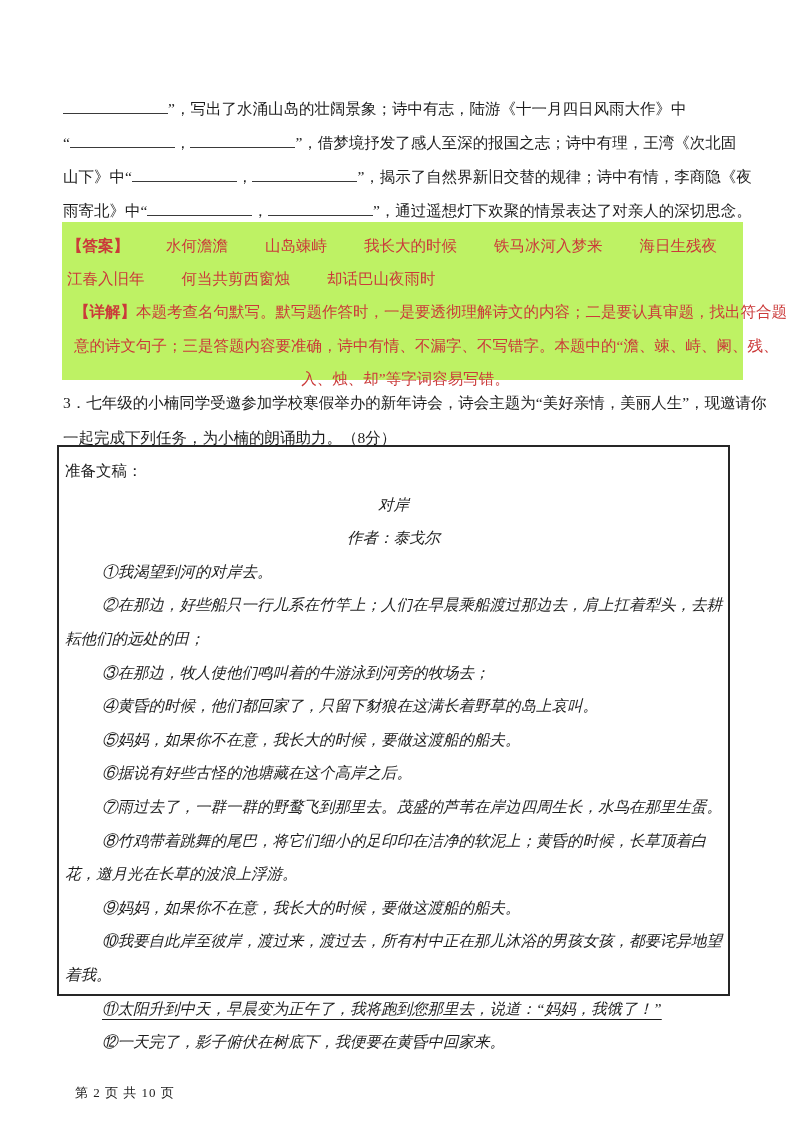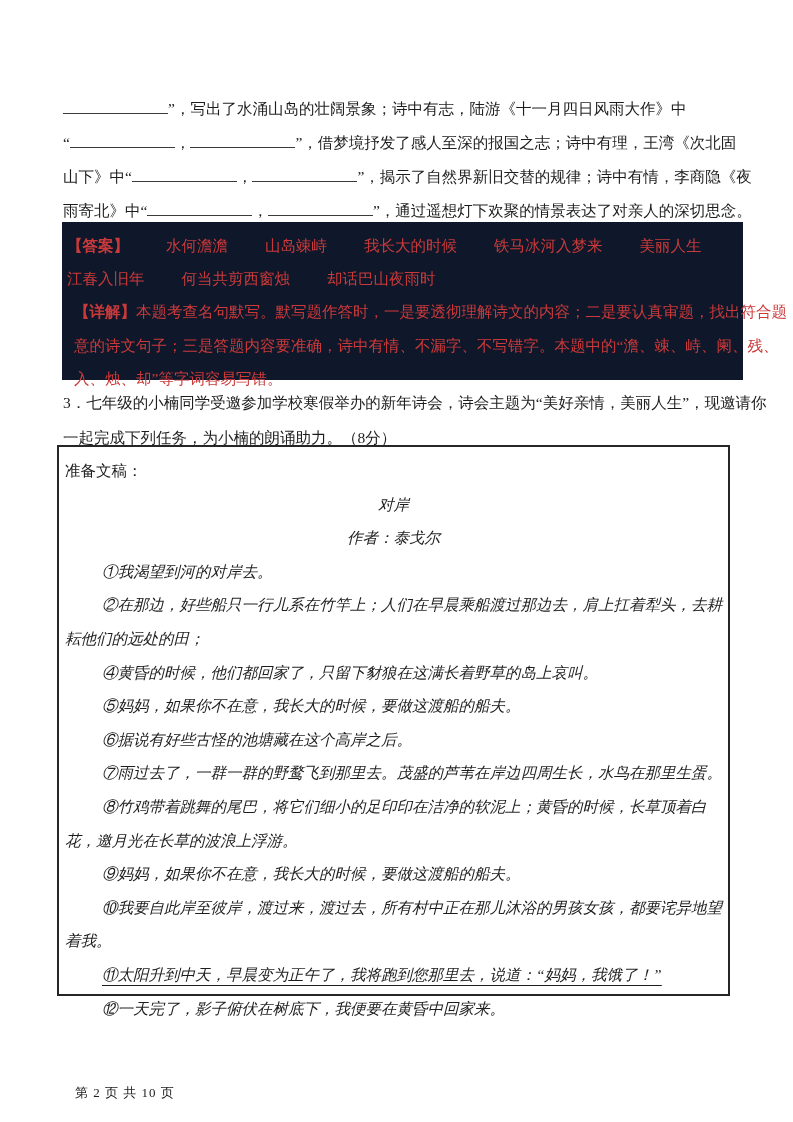--- a/index.html
+++ b/index.html
@@ -39,24 +39,25 @@
     vertical-align: baseline;
   }
 
   
   .answer-block {
     position: absolute;
     left: 62px;
     top: 222px;
     width: 681px;
     height: 158px;
-    background: #0f172a;
+    background: #bef264;
     box-sizing: border-box;
     padding: 7px 6px 0 5px;
     font-size: 15.5px;
+    text-align: center;
   }
   .answer-row {
     display: flex;
     gap: 37px;
     line-height: 33.2px;
     white-space: nowrap;
   }
   .detail-line {
     line-height: 33.2px;
     white-space: nowrap;
@@ -126,21 +127,21 @@
     </div>
 
   <div class="answer-block" id="answer-block" style="color: rgb(203, 58, 58);">
     <div id="answer-rows">
         <div class="answer-row">
           <span class="red-label">【答案】</span>
           <span>水何澹澹</span>
           <span>山岛竦峙</span>
           <span>我长大的时候</span>
           <span>铁马冰河入梦来</span>
-          <span>美丽人生</span>
+          <span>海日生残夜</span>
         </div>
         <div class="answer-row">
           <span>江春入旧年</span>
           <span>何当共剪西窗烛</span>
           <span>却话巴山夜雨时</span>
         </div>
       </div>
     <div id="detail-lines">
         <div class="detail-line"><span class="red-label">【详解】</span><span>本题考查名句默写。默写题作答时，一是要透彻理解诗文的内容；二是要认真审题，找出符合题</span></div>
         <div class="detail-line"><span>意的诗文句子；三是答题内容要准确，诗中有情、不漏字、不写错字。本题中的“澹、竦、峙、阑、残、</span></div>
@@ -153,20 +154,21 @@
       <div class="t-line">一起完成下列任务，为小楠的朗诵助力。（8分）</div>
     </div>
 
   <div class="poem-box">
     <div class="poem-header">准备文稿：</div>
     <div class="poem-title">对岸</div>
     <div class="poem-author">作者：泰戈尔</div>
     <div id="poem-lines">
         <div class="poem-line">①我渴望到河的对岸去。</div>
         <div class="poem-line">②在那边，好些船只一行儿系在竹竿上；人们在早晨乘船渡过那边去，肩上扛着犁头，去耕耘他们的远处的田；</div>
+        <div class="poem-line">③在那边，牧人使他们鸣叫着的牛游泳到河旁的牧场去；</div>
         <div class="poem-line">④黄昏的时候，他们都回家了，只留下豺狼在这满长着野草的岛上哀叫。</div>
         <div class="poem-line">⑤妈妈，如果你不在意，我长大的时候，要做这渡船的船夫。</div>
         <div class="poem-line">⑥据说有好些古怪的池塘藏在这个高岸之后。</div>
         <div class="poem-line">⑦雨过去了，一群一群的野鹜飞到那里去。茂盛的芦苇在岸边四周生长，水鸟在那里生蛋。</div>
         <div class="poem-line">⑧竹鸡带着跳舞的尾巴，将它们细小的足印印在洁净的软泥上；黄昏的时候，长草顶着白花，邀月光在长草的波浪上浮游。</div>
         <div class="poem-line">⑨妈妈，如果你不在意，我长大的时候，要做这渡船的船夫。</div>
         <div class="poem-line">⑩我要自此岸至彼岸，渡过来，渡过去，所有村中正在那儿沐浴的男孩女孩，都要诧异地望着我。</div>
         <div class="poem-line u">⑪太阳升到中天，早晨变为正午了，我将跑到您那里去，说道：“妈妈，我饿了！”</div>
         <div class="poem-line">⑫一天完了，影子俯伏在树底下，我便要在黄昏中回家来。</div>
       </div>

